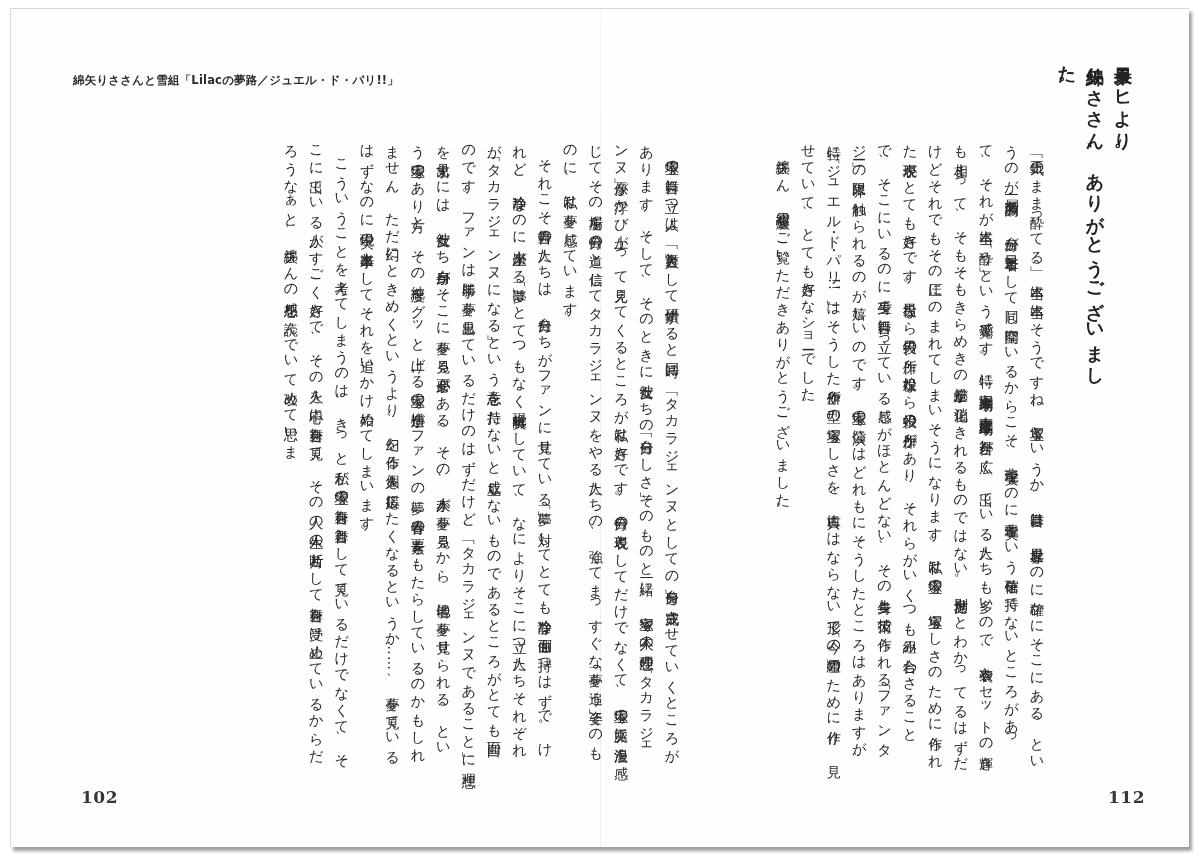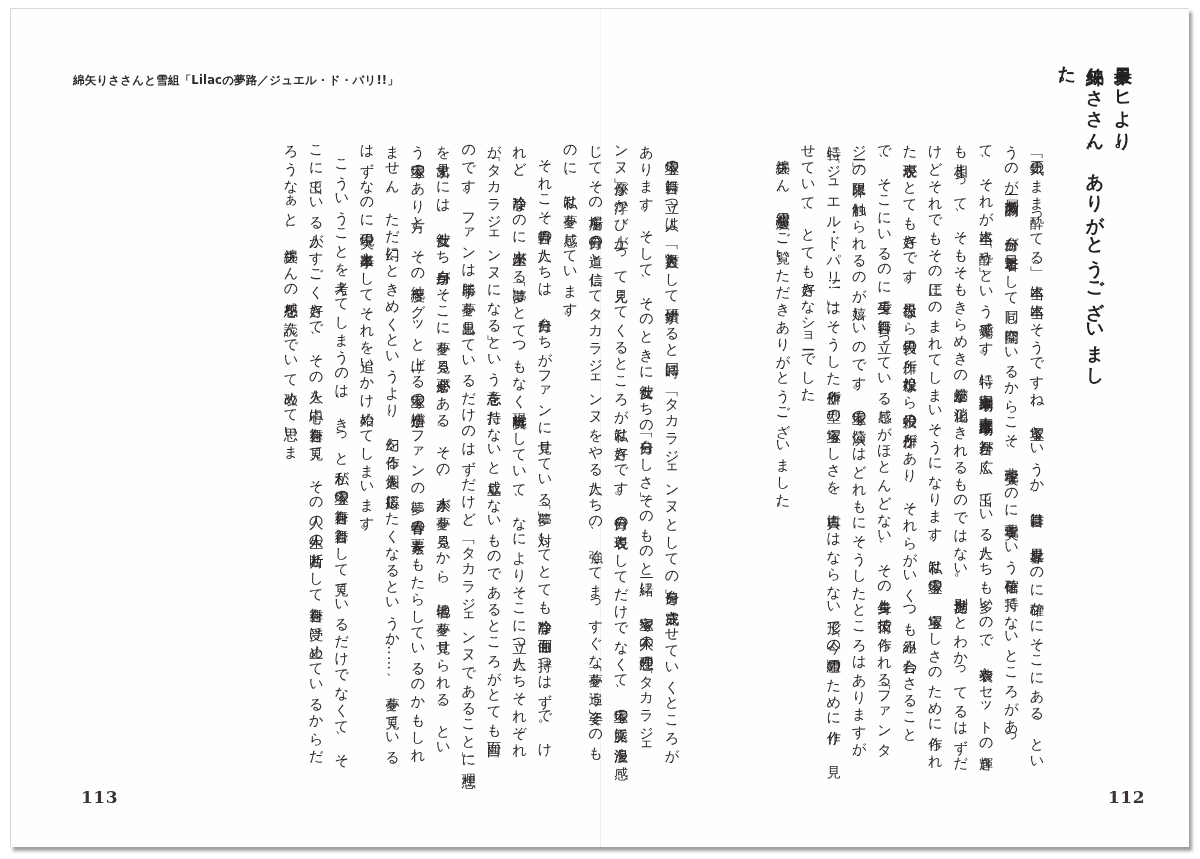--- a/index.html
+++ b/index.html
@@ -39,15 +39,15 @@
     <p class="indent">「正気のまま酔ってる」、本当に本当にそうですね。宝塚というか、舞台は、異世界なのに確かにそこにある、というのが一層刺激的で、自分が目撃者として同じ空間にいるからこそ、非現実なのに非現実という確信を持てないところがあって、それが本当に「酔う」という感覚です。特に宝塚大劇場や東京宝塚劇場は舞台が広く、出ている人たちも多いので、衣装やセットの輝きも相まって、そもそもきらめきの総量が消化しきれるものではない。別世界だとわかってるはずだけどそれでもその圧にのまれてしまいそうになります。私は宝塚の、宝塚らしさのために作られた表現がとても好きです。男役なら男役の所作、娘役なら娘役の所作があり、それらがいくつも組み合わさることで、そこにいるのに生身で舞台に立っている感じがほとんどない、その生身と技術で作られる「ファンタジー」の限界に触れられるのが嬉しいのです。宝塚の公演にはどれもにそうしたところはありますが、特に「ジュエル・ド・パリ!!」はそうした所作や型の宝塚らしさを、古典にはならない形で「今の雪組」のために作り、見せていて、とても好きなショーでした。</p>
     <p class="indent gap">綿矢さん、雪組公演をご覧いただきありがとうございました。</p>
   </div>
 
   <div class="vbox body-left">
     <p class="indent">宝塚の舞台に立つ人は、「舞台人」として研鑽すると同時に、「タカラジェンヌとしての自分」を完成させていくところがあります。そして、そのときに彼女たちの「自分らしさ」そのものと一緒に、宝塚や本人の理想の「タカラジェンヌ」像が浮かび上がって見えてくるところが私は好きです。自分の表現としてだけでなくて、宝塚の文脈に浪漫を感じてその場所を自分の道と信じてタカラジェンヌをやる人たちの、強くてまっすぐな「夢を追う姿」そのものに、私は夢を感じています。</p>
     <p class="indent">それこそ舞台の人たちは、自分たちがファンに見せている「夢」に対してとても冷静な側面も持つはずで。けれど、冷静なのに出来上がる「夢」はとてつもなく現実離れしていて、なによりそこに立つ人たちそれぞれが「タカラジェンヌになる」という意志を持たないと成立しないものであるところがとても面白いのです。ファンは勝手に夢を見出しているだけのはずだけど、「タカラジェンヌであること」に理想を見出すには、彼女たち自身がそこに夢を見る必要がある。その、本人が夢を見るから、他者に夢を見せられる、という宝塚のあり方と、その純度をグッと上げる宝塚の構造がファンの夢に青春の要素をもたらしているのかもしれません。ただ幻にときめくというより、幻を作る個人を応援したくなるというか……、夢を見ているはずなのに現実の出来事としてそれを追いかけ始めてしまいます。</p>
     <p class="indent">こういうことを考えてしまうのは、きっと私が宝塚の舞台を舞台として見ているだけでなくて、そこに出ている人がすごく好きで、その人を中心に舞台を見て、その人の人生の断片として舞台を受け止めているからだろうなぁと、綿矢さんの感想を読んでいて改めて思いま</p>
   </div>
 
-  <div class="folio left">113</div>
+  <div class="folio left">102</div>
   <div class="folio right">112</div>
 </div>
 
 </body></html>

